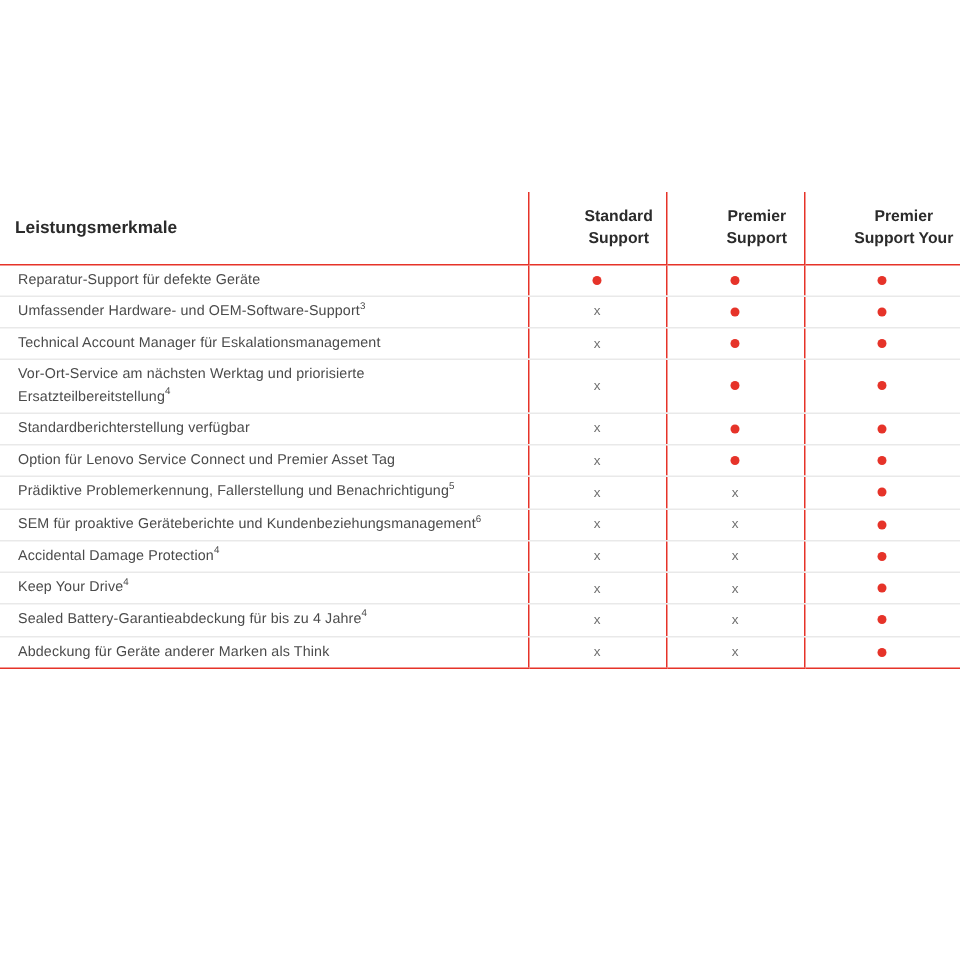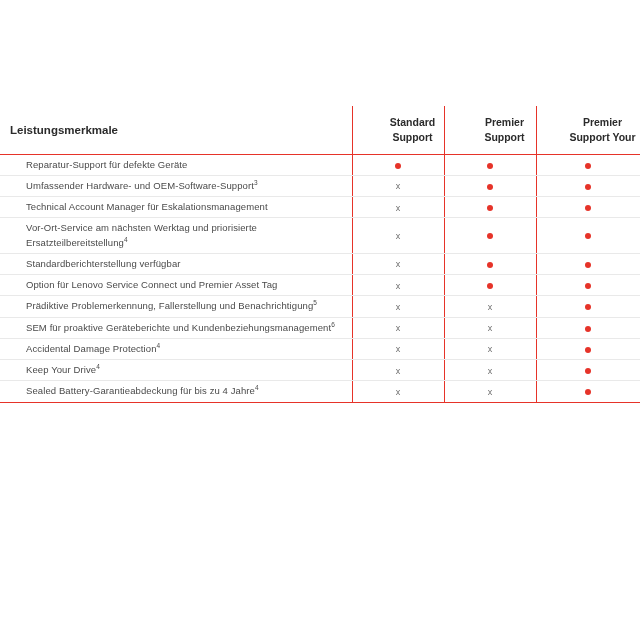--- a/index.html
+++ b/index.html
@@ -16,21 +16,21 @@
   }
   .page {
     position: relative;
     width: 640px;
     height: 640px;
     box-sizing: border-box;
   }
   .table-wrap {
     position: absolute;
     left: 0;
-    top: 106px;
+    top: 128px;
     width: 628px;
   }
   table.features {
     border-collapse: collapse;
     width: 640px;
     table-layout: fixed;
   }
   table.features col.c0 { width: 352px; }
   table.features col.c1 { width: 92px; }
   table.features col.c2 { width: 92px; }
@@ -76,21 +76,21 @@
     color: #4a4a4a;
     height: 21px;
     box-sizing: border-box;
     border-bottom: 1px solid #e9e9e9;
   }
   tbody tr:last-child td {
     border-bottom: 1px solid #e63329;
   }
   tbody td.label {
     text-align: left;
-    padding: 3px 12px 3px 26px;
+    padding: 3px 12px 3px 12px;
     line-height: 1.5;
     letter-spacing: 0.1px;
   }
   tbody td.val {
     text-align: center;
     border-left: 1px solid #e63329;
     vertical-align: middle;
   }
   tbody td.val.last {
     border-right: 1px solid #e63329;
@@ -205,16 +205,22 @@
             <td class="val"><span class="xmark">x</span></td>
             <td class="val"><span class="xmark">x</span></td>
             <td class="val last"><span class="dot"></span></td>
           </tr>
           <tr>
             <td class="label"><span>Sealed Battery-Garantieabdeckung für bis zu 4 Jahre</span><sup>4</sup></td>
             <td class="val"><span class="xmark">x</span></td>
             <td class="val"><span class="xmark">x</span></td>
             <td class="val last"><span class="dot"></span></td>
           </tr>
+          <tr>
+            <td class="label"><span>Abdeckung für Geräte anderer Marken als Think</span></td>
+            <td class="val"><span class="xmark">x</span></td>
+            <td class="val"><span class="xmark">x</span></td>
+            <td class="val last"><span class="dot"></span></td>
+          </tr>
         </tbody>
     </table>
   </div>
 </div>
 
 </body></html>

